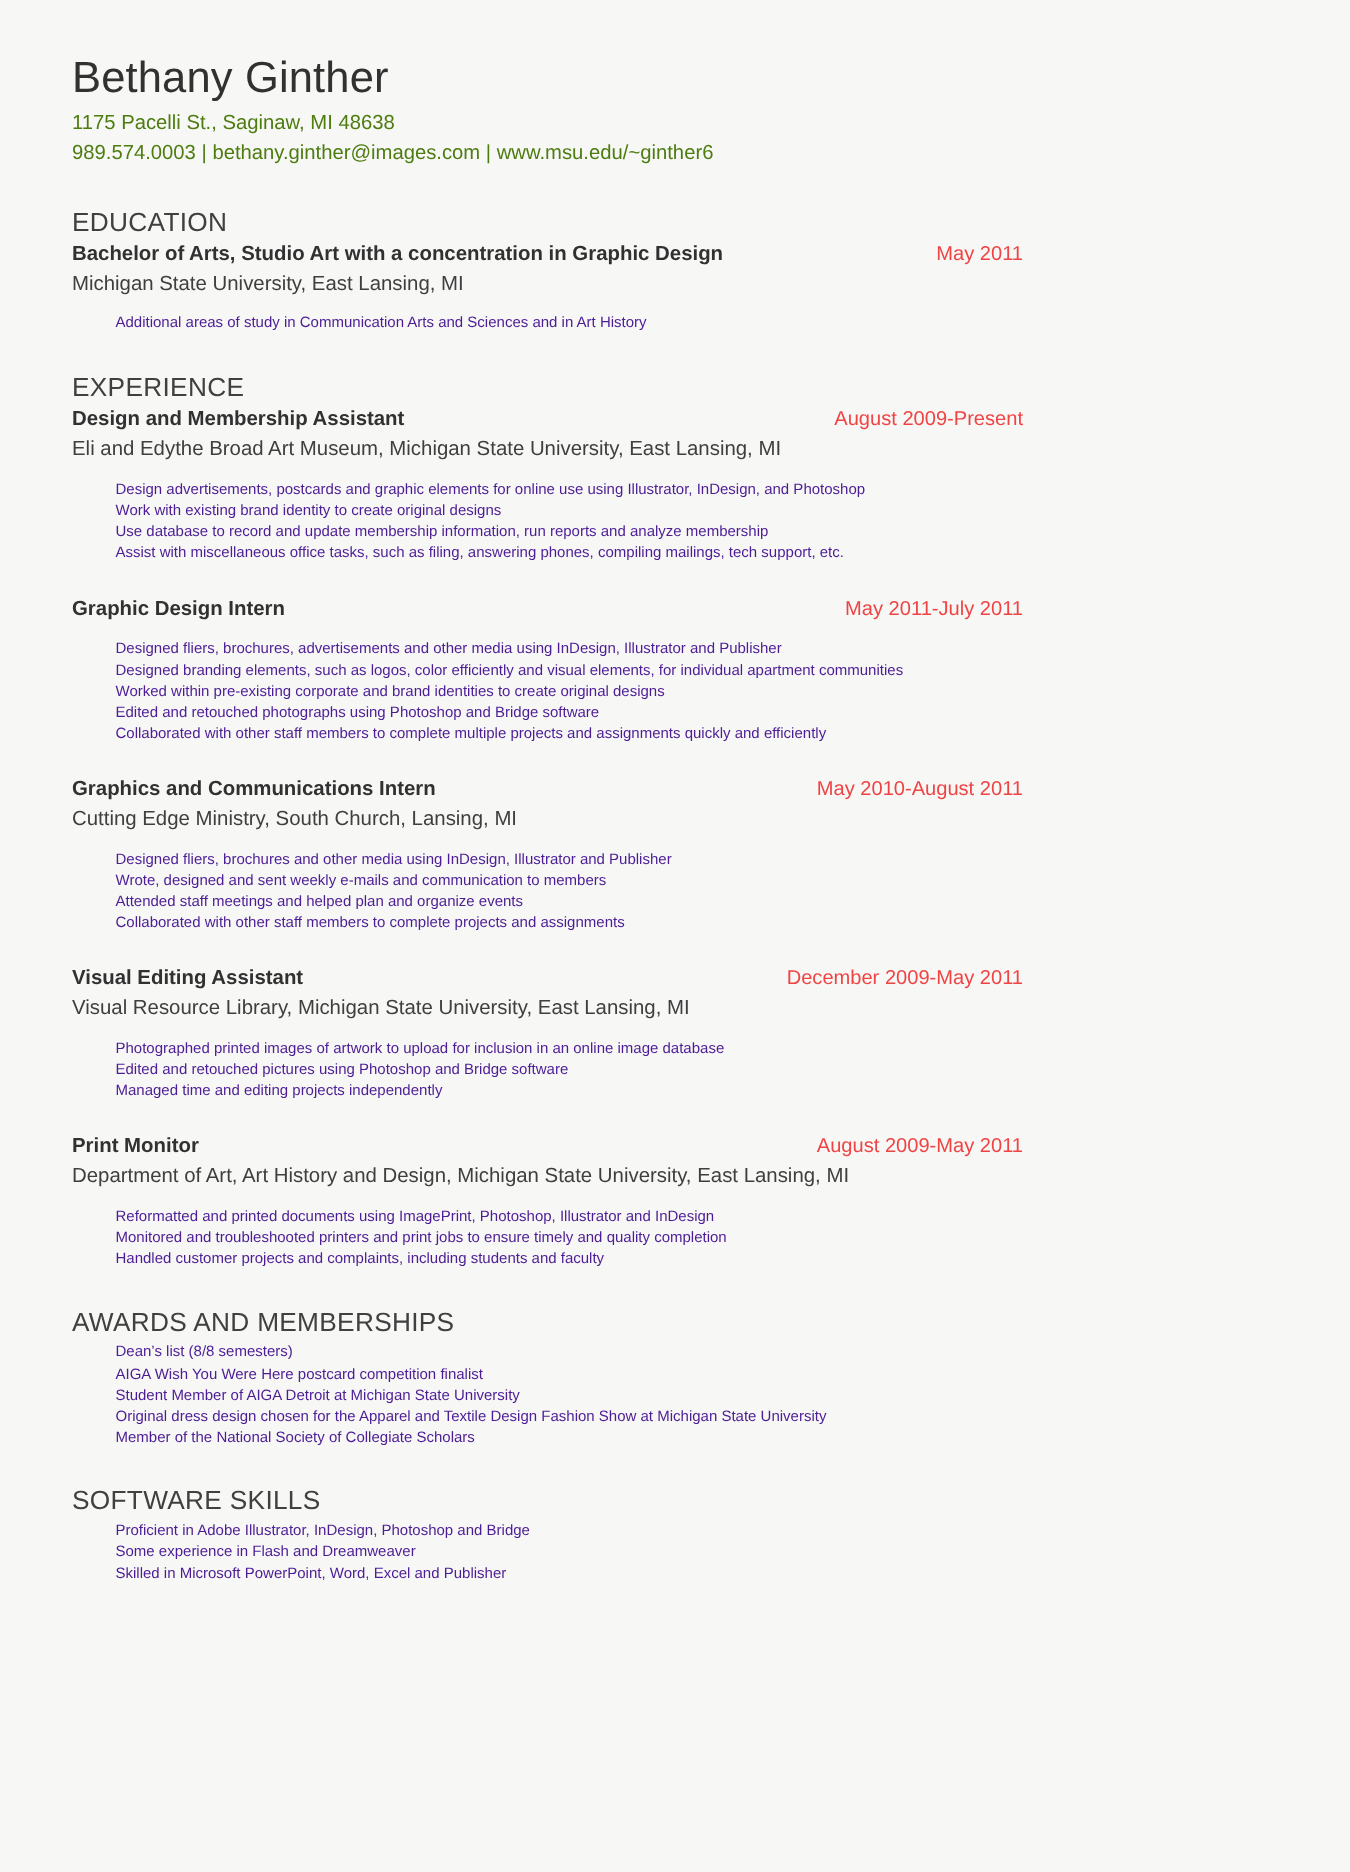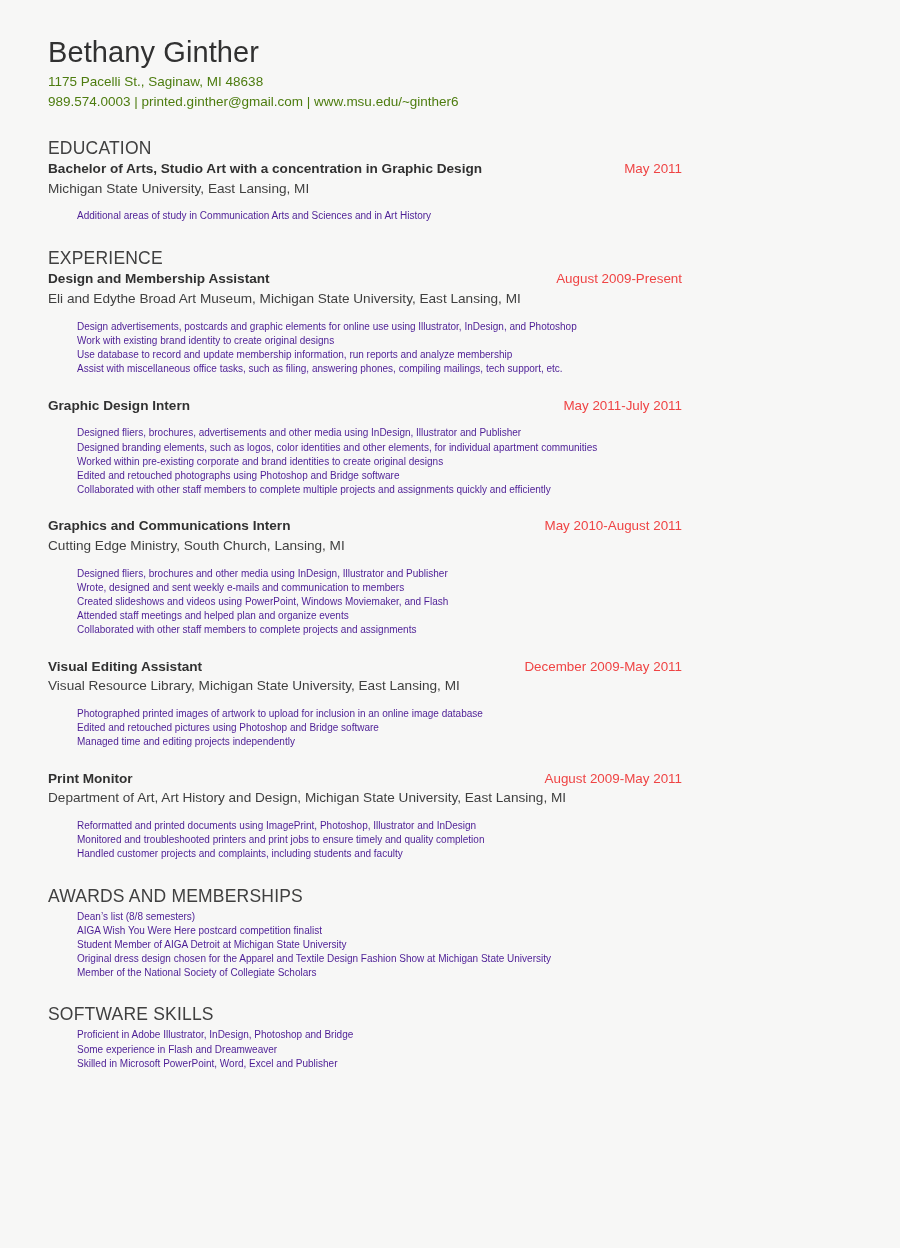--- a/index.html
+++ b/index.html
@@ -106,21 +106,21 @@
   }
 </style>
 </head>
 <body>
 
 <div id="resume">
 
   <div>
     <h1 class="name">Bethany Ginther</h1>
     <div class="contact-line">1175 Pacelli St., Saginaw, MI 48638</div>
-    <div class="contact-line">989.574.0003 | printed.ginther@gmail.com | www.msu.edu/~ginther6</div>
+    <div class="contact-line">989.574.0003 | bethany.ginther@images.com | www.msu.edu/~ginther6</div>
   </div>
 
   <div class="section sec-education">
     <h2 class="section-heading">EDUCATION</h2>
     <div class="entry">
       <div class="entry-row">
         <span class="entry-title">Bachelor of Arts, Studio Art with a concentration in Graphic Design</span>
         <span class="entry-date">May 2011</span>
       </div>
       <div class="entry-org">Michigan State University, East Lansing, MI</div>
@@ -147,37 +147,36 @@
       </ul>
     </div>
 
     <div class="entry">
       <div class="entry-row">
         <span class="entry-title">Graphic Design Intern</span>
         <span class="entry-date">May 2011-July 2011</span>
       </div>
       <ul class="item-list gap-top">
         <li>Designed fliers, brochures, advertisements and other media using InDesign, Illustrator and Publisher</li>
-        <li>Designed branding elements, such as logos, color identities and other elements, for individual apartment communities</li>
+        <li>Designed branding elements, such as logos, color efficiently and visual elements, for individual apartment communities</li>
         <li>Worked within pre-existing corporate and brand identities to create original designs</li>
         <li>Edited and retouched photographs using Photoshop and Bridge software</li>
         <li>Collaborated with other staff members to complete multiple projects and assignments quickly and efficiently</li>
       </ul>
     </div>
 
     <div class="entry">
       <div class="entry-row">
         <span class="entry-title">Graphics and Communications Intern</span>
         <span class="entry-date">May 2010-August 2011</span>
       </div>
       <div class="entry-org">Cutting Edge Ministry, South Church, Lansing, MI</div>
       <ul class="item-list gap-top">
         <li>Designed fliers, brochures and other media using InDesign, Illustrator and Publisher</li>
         <li>Wrote, designed and sent weekly e-mails and communication to members</li>
-        <li>Created slideshows and videos using PowerPoint, Windows Moviemaker, and Flash</li>
         <li>Attended staff meetings and helped plan and organize events</li>
         <li>Collaborated with other staff members to complete projects and assignments</li>
       </ul>
     </div>
 
     <div class="entry">
       <div class="entry-row">
         <span class="entry-title">Visual Editing Assistant</span>
         <span class="entry-date">December 2009-May 2011</span>
       </div>

